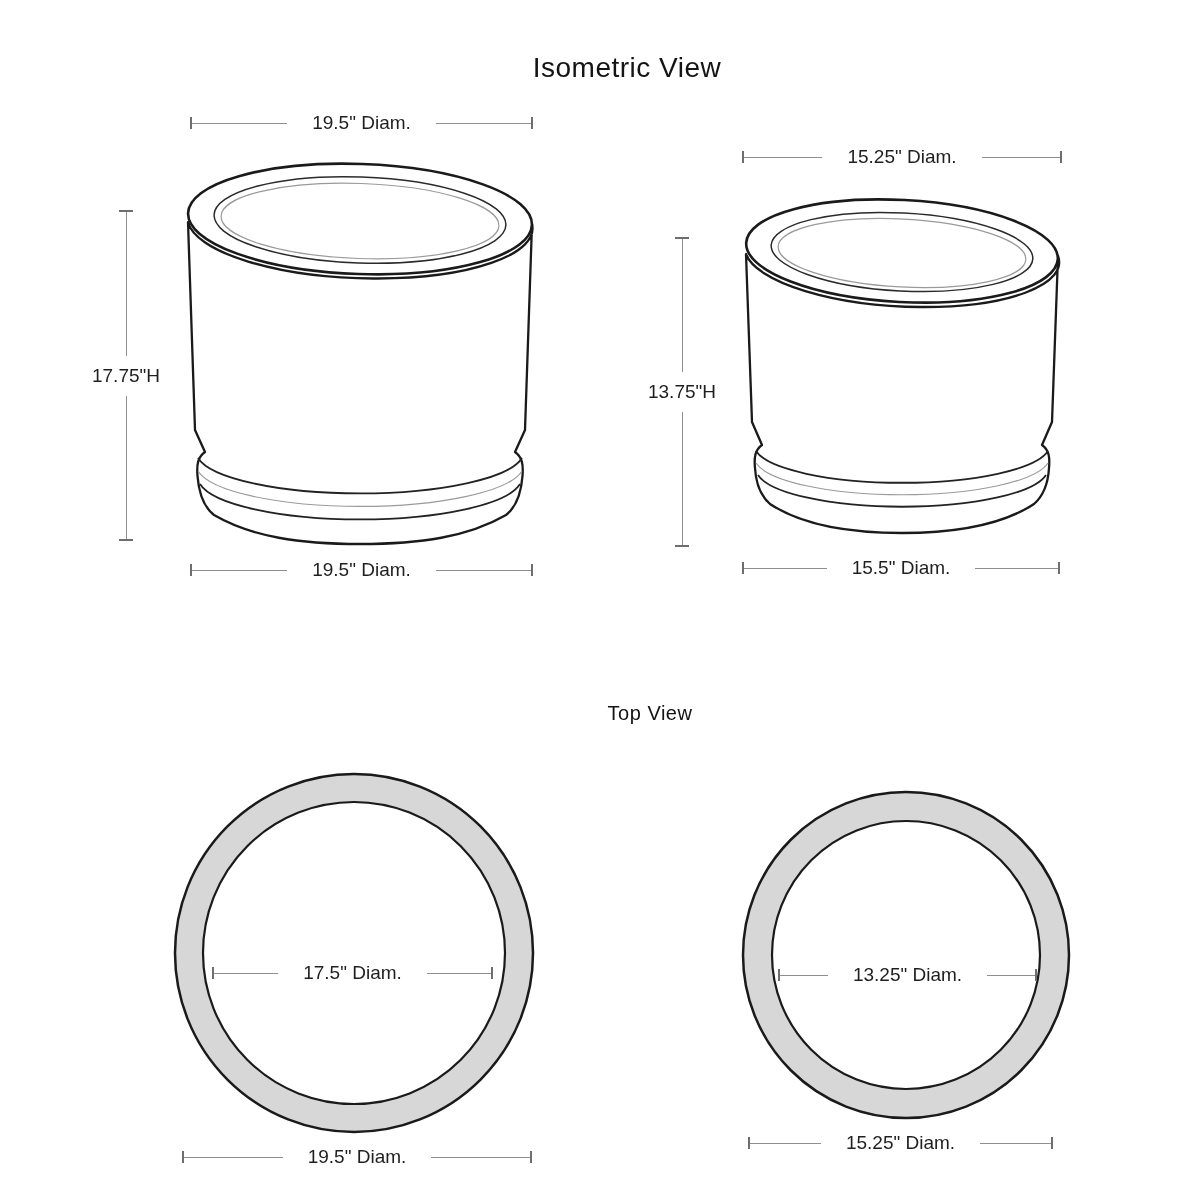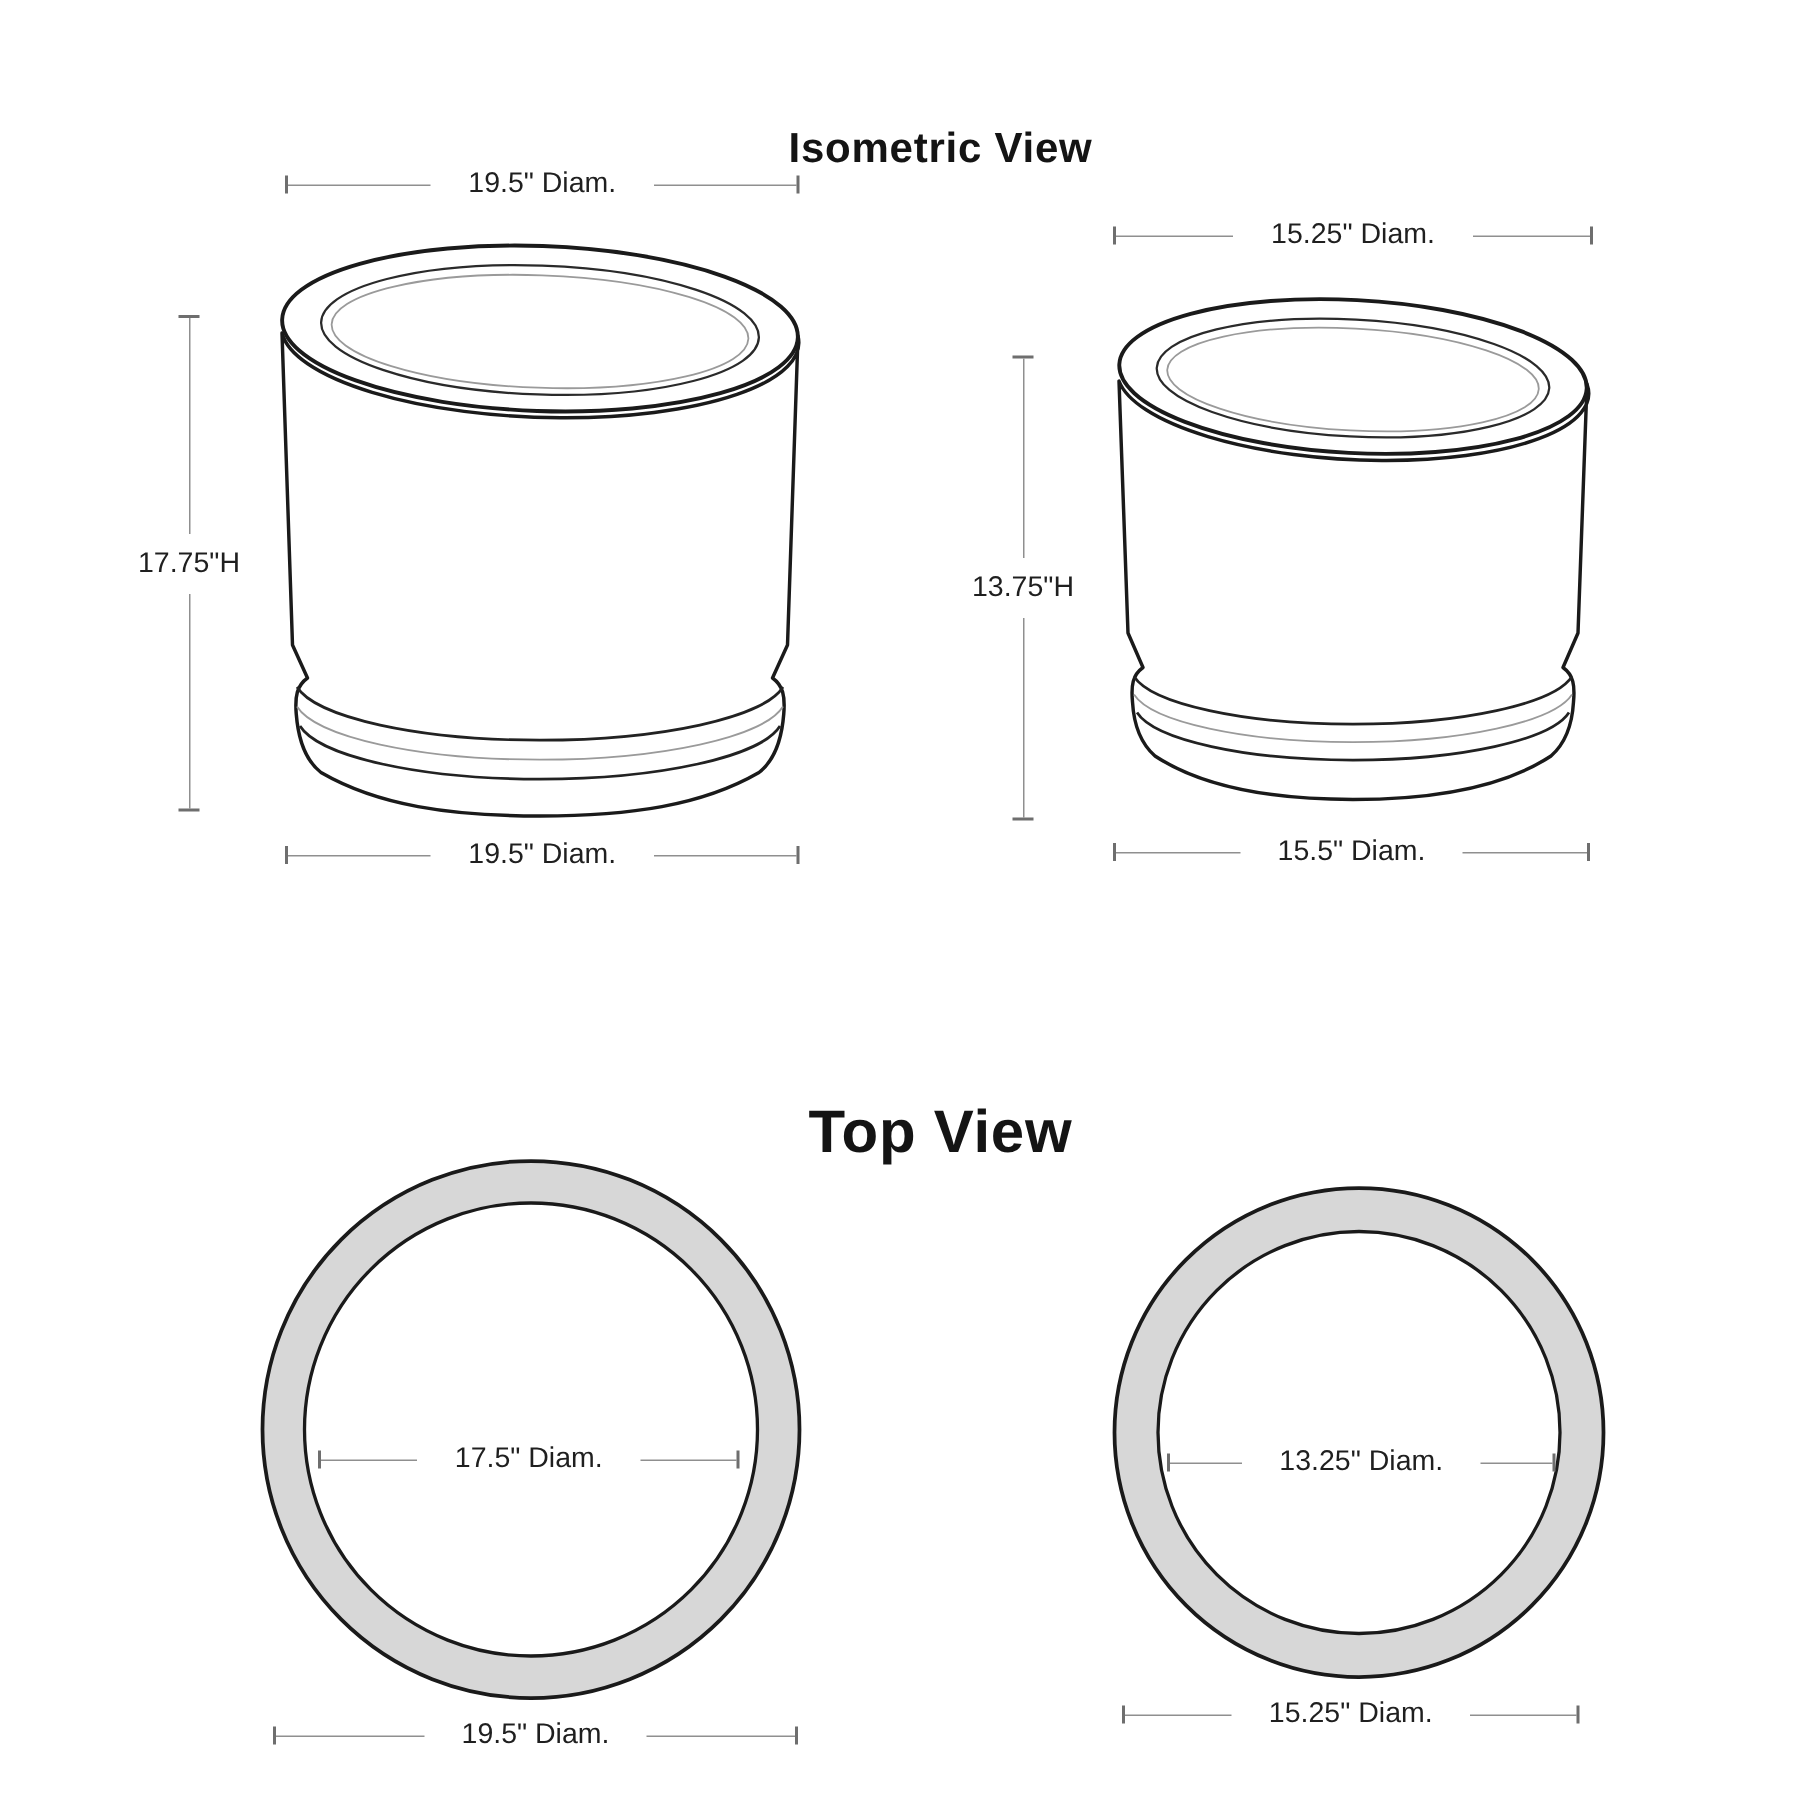--- a/index.html
+++ b/index.html
@@ -9,28 +9,27 @@
     height: 1200px;
     background: #ffffff;
     font-family: "Liberation Sans", sans-serif;
     color: #1f1f1f;
     overflow: hidden;
   }
   .section-title {
     position: absolute;
     width: 400px;
     text-align: center;
-    font-weight: 700;
+    font-weight: 400;
     color: #141414;
     letter-spacing: 0.5px;
     white-space: nowrap;
-    margin-top: 31px;
   }
   #iso-title { left: 427px; top: 52px; font-size: 28px; }
-  #top-title { left: 427px; top: 702px; font-size: 40px; }
+  #top-title { left: 450px; top: 702px; font-size: 20px; }
 
   svg { position: absolute; left: 0; top: 0; }
 
   
   .dim-h {
     position: absolute;
     display: flex;
     align-items: center;
     height: 24px;
   }

